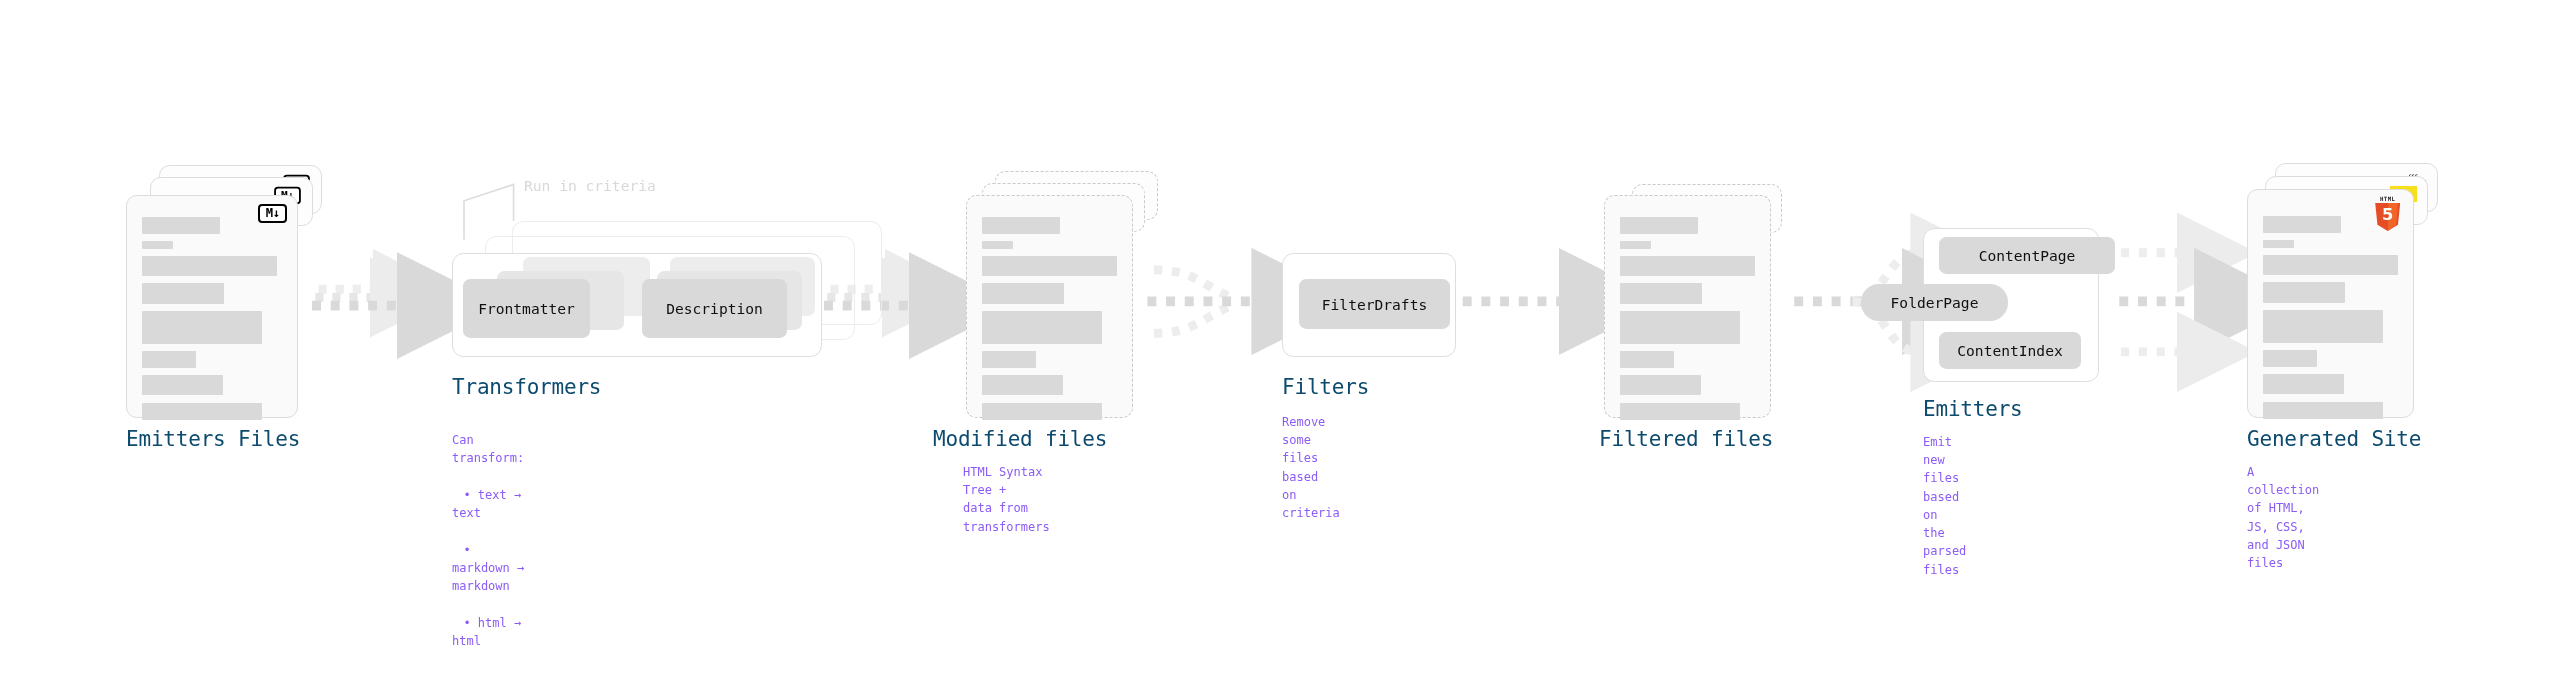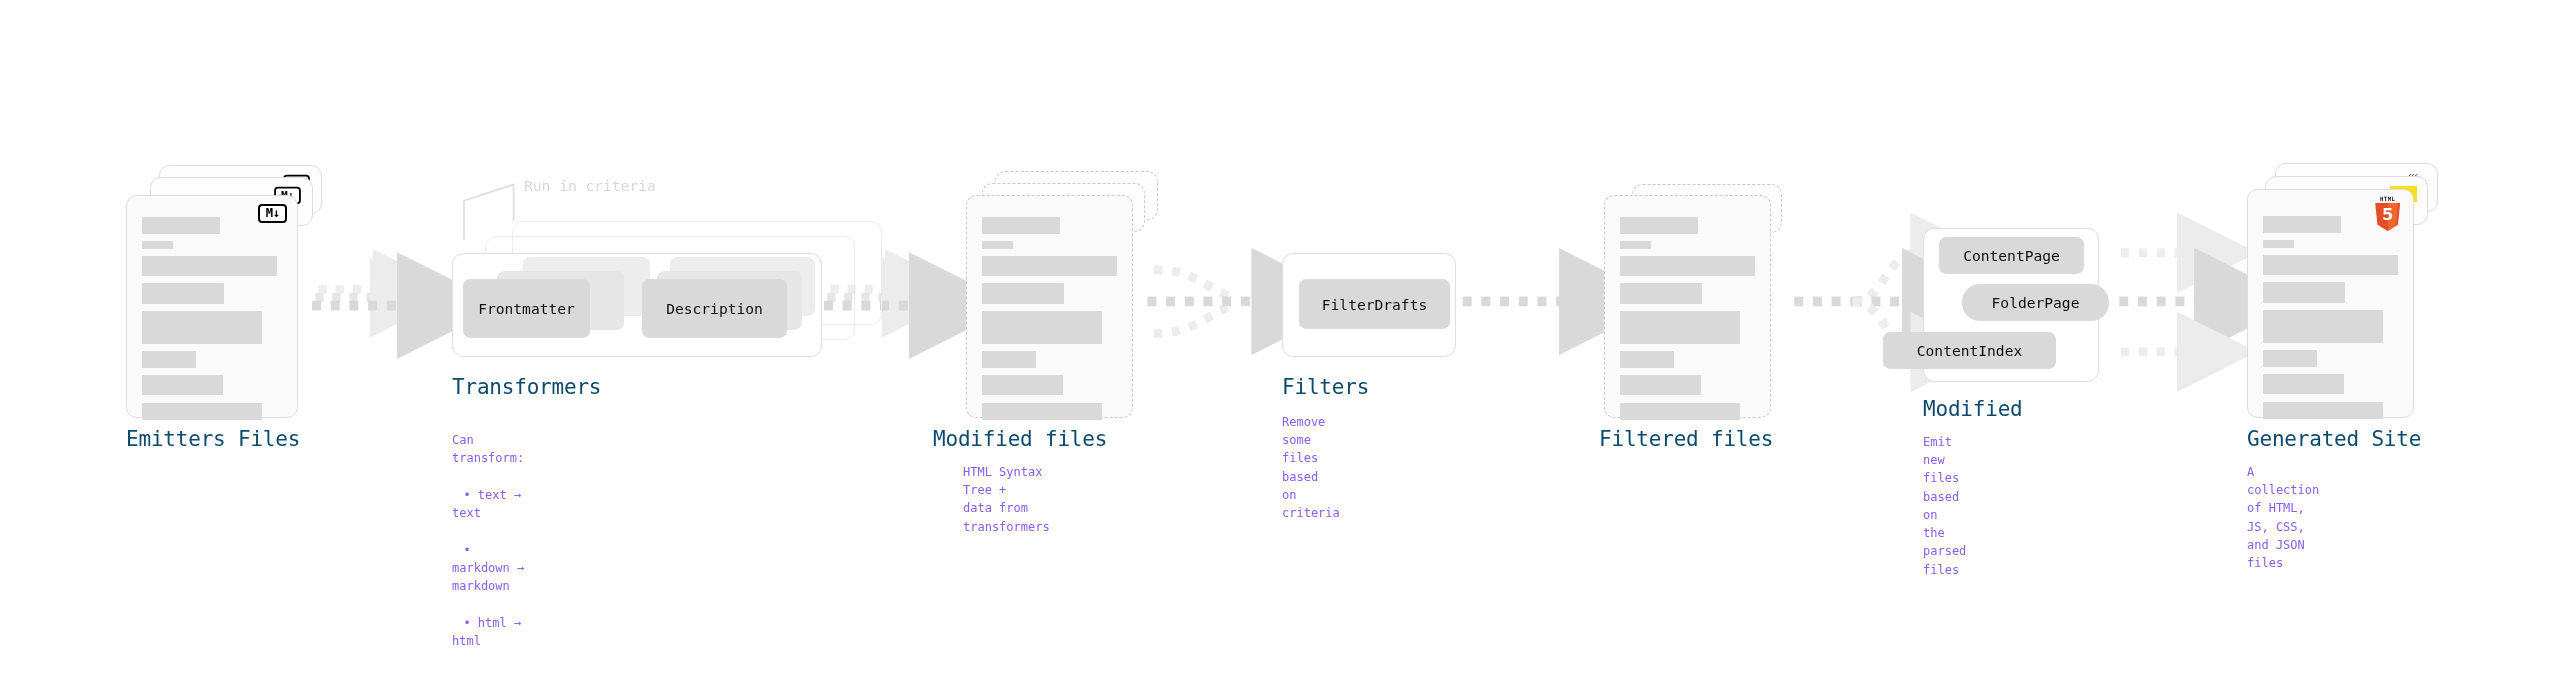--- a/index.html
+++ b/index.html
@@ -269,24 +269,24 @@
         <div class="bar" style="width:54px;  height:17px;"></div>
         <div class="bar" style="width:81px; height:20.3px;"></div>
         <div class="bar" style="width:120px; height:17px;"></div>
       </div>
     </div>
     <div class="title" style="left:1599px; top:427px;">Filtered files</div>
   </div>
 
   <div class="abs">
     <div class="proc" style="left:1923px; top:228px; width:176px; height:154px;"></div>
-    <div class="pill" style="left:1939px; top:237px; width:145px; height:37px;">ContentPage</div>
-    <div class="pill" style="left:1962px; top:284px; width:147px; height:37px;border-radius:18px;">FolderPage</div>
-    <div class="pill" style="left:1883px; top:332px; width:173px; height:37px;">ContentIndex</div>
-    <div class="title" style="left:1923px; top:397px;">Modified</div>
+    <div class="pill" style="left:1939px; top:237px; width:176px; height:37px;">ContentPage</div>
+    <div class="pill" style="left:1861px; top:284px; width:147px; height:37px;border-radius:18px;">FolderPage</div>
+    <div class="pill" style="left:1939px; top:332px; width:142px; height:37px;">ContentIndex</div>
+    <div class="title" style="left:1923px; top:397px;">Emitters</div>
     <div class="caption" style="left:1923px; top:433px;">Emit new files based on
 the parsed files</div>
   </div>
 
   <div class="abs">
     <div class="doc ghost" style="left:2275px; top:163px; width:163px; height:49px;">
       <div class="css-badge">
         <div class="css-word">CSS</div>
         <div class="css-bar"></div>
       </div>

